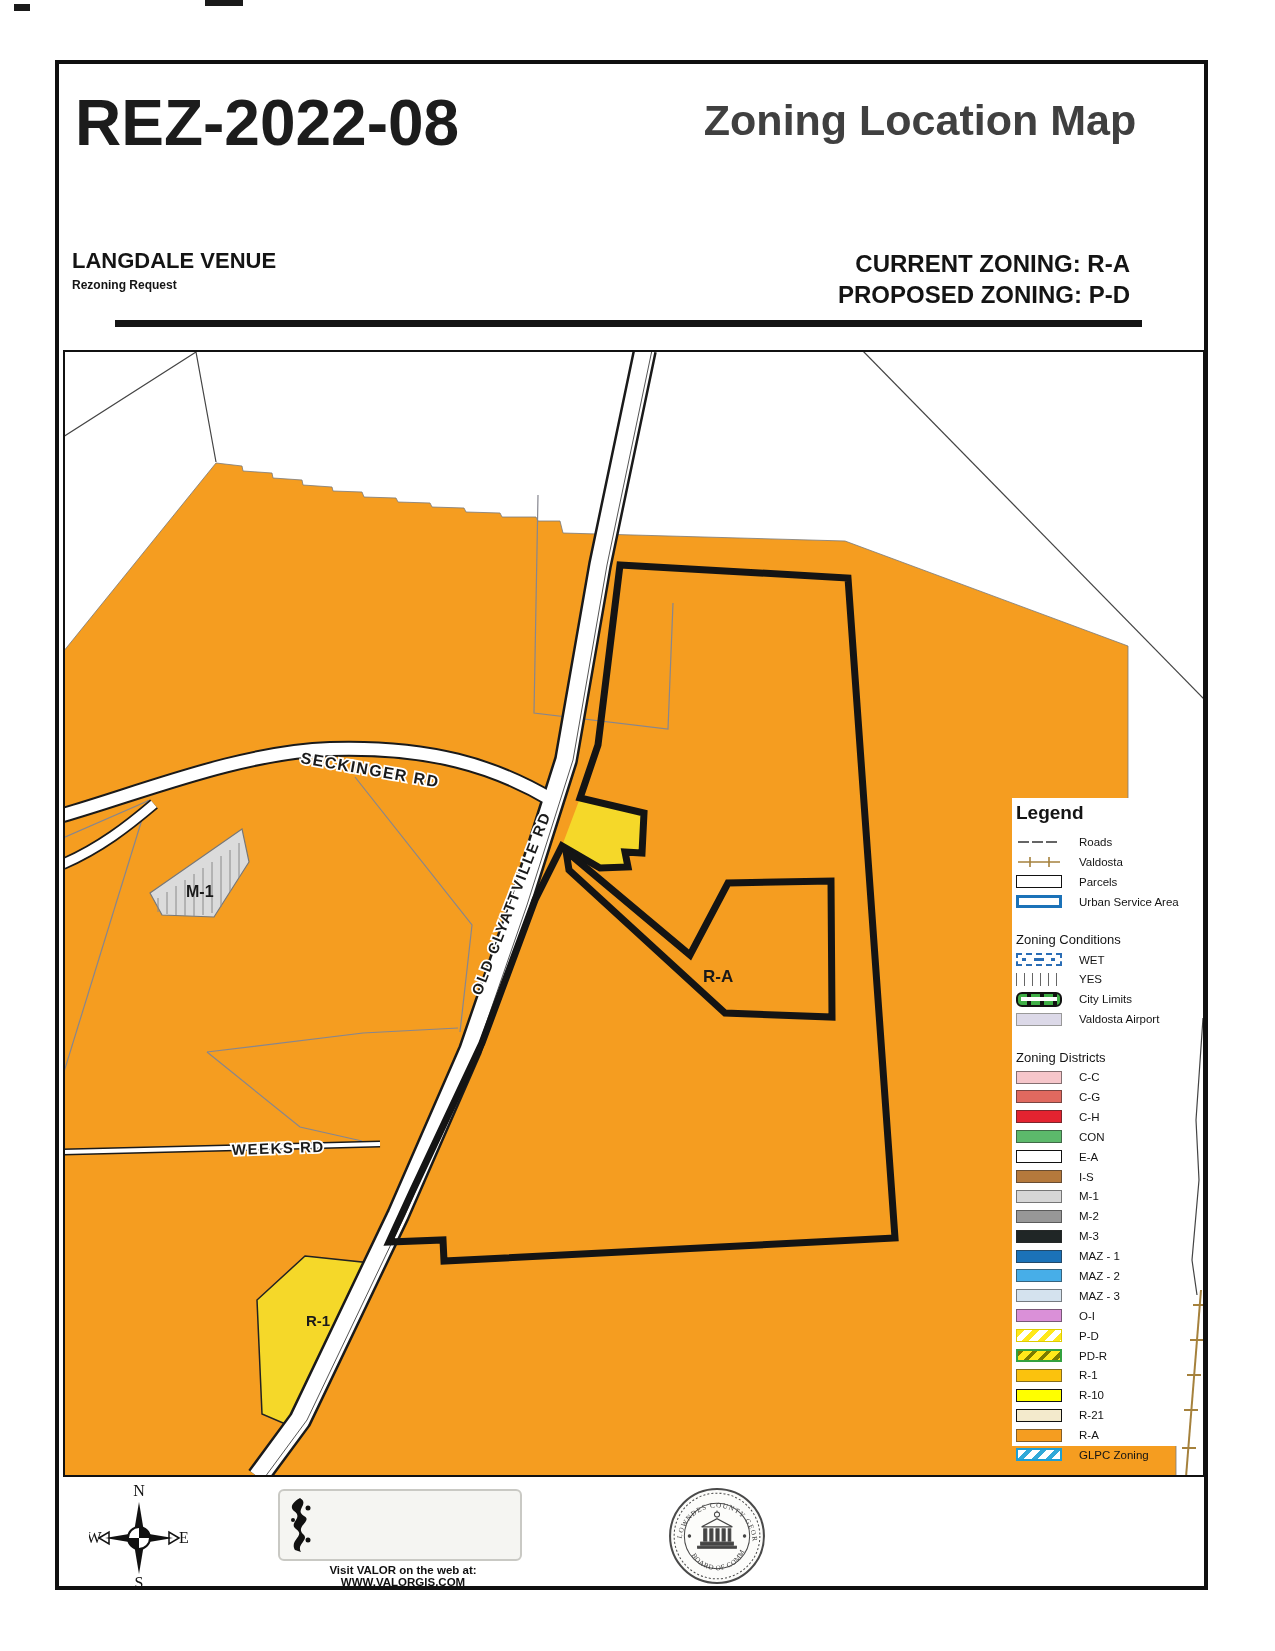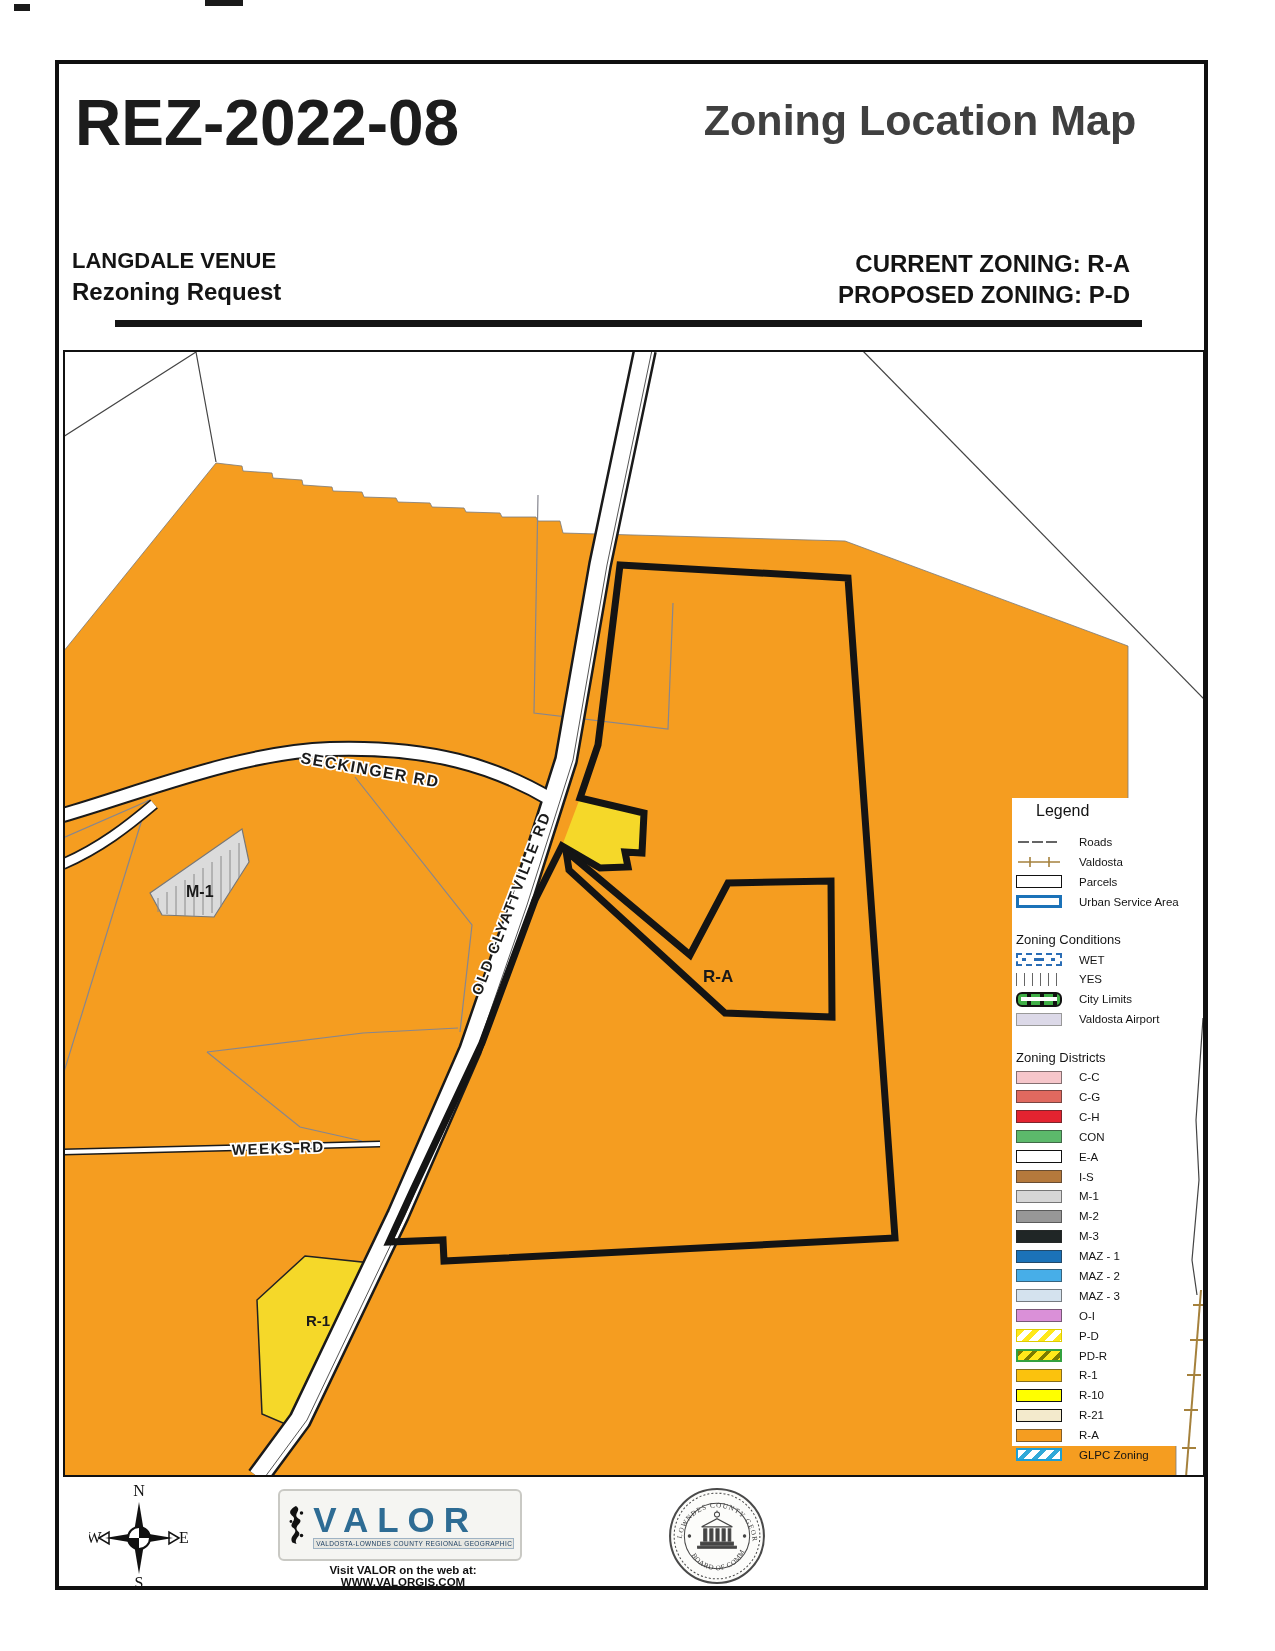--- a/index.html
+++ b/index.html
@@ -5,30 +5,30 @@
   html,body{margin:0;padding:0;background:#ffffff;}
   body{width:1275px;height:1651px;position:relative;font-family:"Liberation Sans",sans-serif;color:#141414;}
   .artifact{position:absolute;background:#1a1a1a;}
   .page{position:absolute;left:55px;top:60px;width:1145px;height:1522px;border:4px solid #101010;background:#ffffff;}
   .abs{position:absolute;}
 
   
   .case-no{left:16px;top:22px;font-size:64px;font-weight:bold;letter-spacing:0px;color:#1c1c1c;}
   .map-title{left:641px;top:32px;width:440px;text-align:center;font-size:43px;font-weight:bold;color:#404040;}
   .applicant{left:13px;top:184px;font-size:22px;font-weight:bold;}
-  .request{left:13px;top:214px;font-size:24px;font-weight:bold;}
+  .request{left:13px;top:214px;font-size:12px;font-weight:bold;}
   .zoning-block{left:601px;top:184px;width:470px;text-align:right;font-size:24px;font-weight:bold;line-height:31px;}
   .head-rule{left:56px;top:256px;width:1027px;height:7px;background:#151515;}
 
   
   .map-svg{left:4px;top:286px;}
 
   
   .legend{left:953px;top:734px;width:170px;height:648px;background:#ffffff;padding:4px 0 0 4px;box-sizing:border-box;}
-  .lg-title{font-size:16px;font-weight:normal;height:22px;margin-bottom:8px;margin-left:20px;}
+  .lg-title{font-size:19px;font-weight:bold;height:22px;margin-bottom:8px;}
   .lg-sec{font-size:13px;font-weight:normal;height:20px;margin-top:18px;display:flex;align-items:center;}
   .lg-row{height:19.9px;display:flex;align-items:center;}
   .lg-label{margin-left:9px;font-size:11.5px;white-space:nowrap;padding-left:8px;}
   .sw{width:46px;height:13px;flex:0 0 46px;box-sizing:border-box;}
   .b-parcel{background:#fff;border:1.5px solid #111;}
   .b-usa{background:#fff;border:3.5px solid #1B72B8;}
   .c-wet{border:2px dashed #2a6db5;background:
     linear-gradient(90deg,transparent 0 10%,#2a6db5 10% 20%,transparent 20% 38%,#2a6db5 38% 62%,transparent 62% 78%,#2a6db5 78% 88%,transparent 88%) center/100% 3px no-repeat,#fff;}
   .c-yes{background:repeating-linear-gradient(90deg,#666 0 1px,transparent 1px 8px),#fff;}
   .c-city{border-radius:6px;border:2px solid #111;height:15px;background:
@@ -305,24 +305,20 @@
     <text x="5" y="61" text-anchor="middle">W</text>
   </svg>
 
   <div class="abs valor-plate">
     <svg width="30" height="58" viewBox="0 0 30 58">
       <path d="M14,2 C24,8 8,14 18,20 C27,25 9,30 17,38 C24,44 10,48 15,56 L9,54 C3,44 20,40 10,33 C2,27 18,22 8,15 C2,10 10,4 14,2 Z" fill="#111"></path>
       <circle cx="22" cy="12" r="2.5" fill="#111"></circle>
       <circle cx="7" cy="24" r="2" fill="#111"></circle>
       <circle cx="22" cy="44" r="2.5" fill="#111"></circle>
     </svg>
-    <div class="valor-text-col">
-      <div class="valor-name">VALOR</div>
-      <div class="valor-tagline">VALDOSTA-LOWNDES COUNTY REGIONAL GEOGRAPHIC INFORMATION SYSTEM</div>
-    </div>
   </div>
   <div class="abs valor-web">Visit VALOR on the web at: WWW.VALORGIS.COM</div>
 
   <svg class="abs seal" width="100" height="100" viewBox="0 0 98 98">
     <defs>
       <path id="sealTop" d="M 14,56 A 35,35 0 1 1 84,56" fill="none"></path>
       <path id="sealBot" d="M 22,64 A 29,29 0 0 0 76,64" fill="none"></path>
     </defs>
     <circle cx="49" cy="49" r="46" fill="#fcfcfa" stroke="#4a4a4a" stroke-width="2"></circle>
     <circle cx="49" cy="49" r="42" fill="none" stroke="#4a4a4a" stroke-width="1" stroke-dasharray="2 2"></circle>

